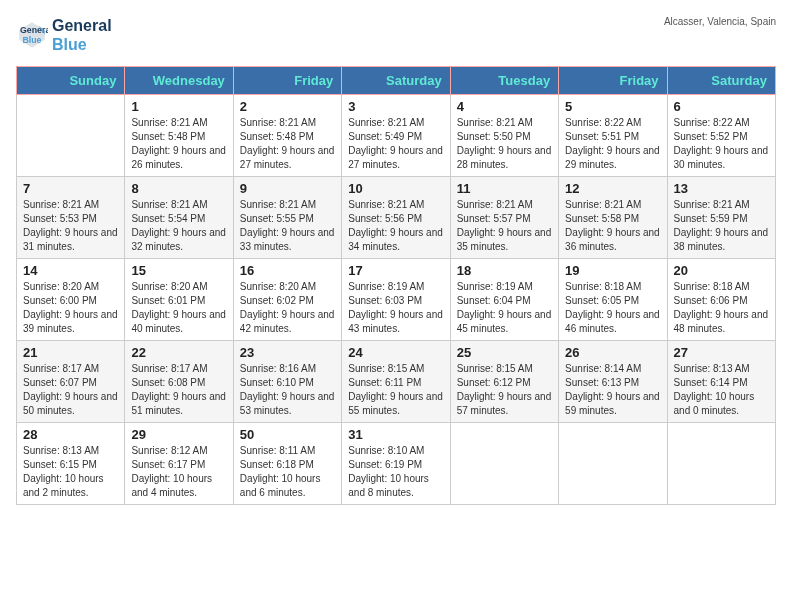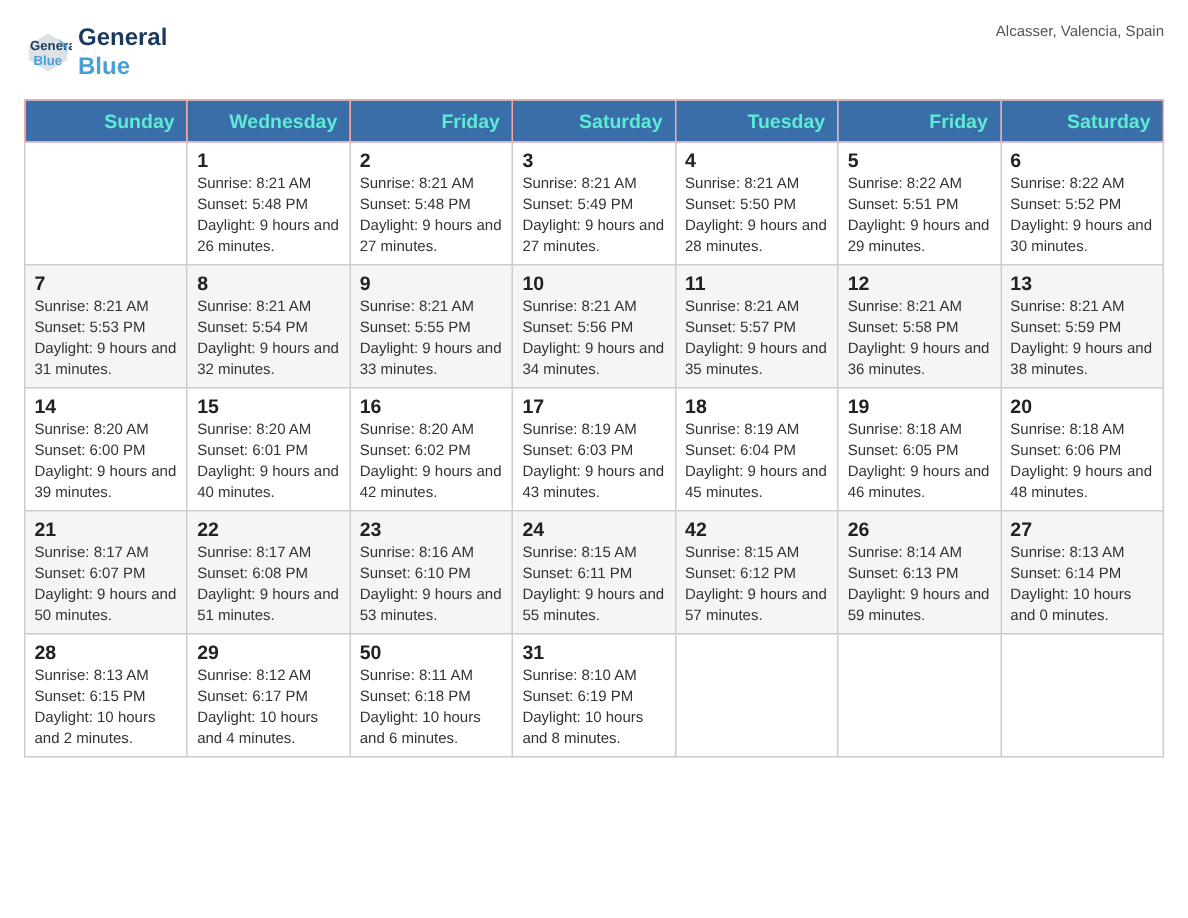--- a/index.html
+++ b/index.html
@@ -209,21 +209,21 @@
         </td>
         <td>
           <div class="day-number">23</div>
           <div class="day-info">Sunrise: 8:16 AM<br>Sunset: 6:10 PM<br>Daylight: 9 hours and 53 minutes.</div>
         </td>
         <td>
           <div class="day-number">24</div>
           <div class="day-info">Sunrise: 8:15 AM<br>Sunset: 6:11 PM<br>Daylight: 9 hours and 55 minutes.</div>
         </td>
         <td>
-          <div class="day-number">42</div>
+          <div class="day-number">25</div>
           <div class="day-info">Sunrise: 8:15 AM<br>Sunset: 6:12 PM<br>Daylight: 9 hours and 57 minutes.</div>
         </td>
         <td>
           <div class="day-number">26</div>
           <div class="day-info">Sunrise: 8:14 AM<br>Sunset: 6:13 PM<br>Daylight: 9 hours and 59 minutes.</div>
         </td>
         <td>
           <div class="day-number">27</div>
           <div class="day-info">Sunrise: 8:13 AM<br>Sunset: 6:14 PM<br>Daylight: 10 hours and 0 minutes.</div>
         </td>

